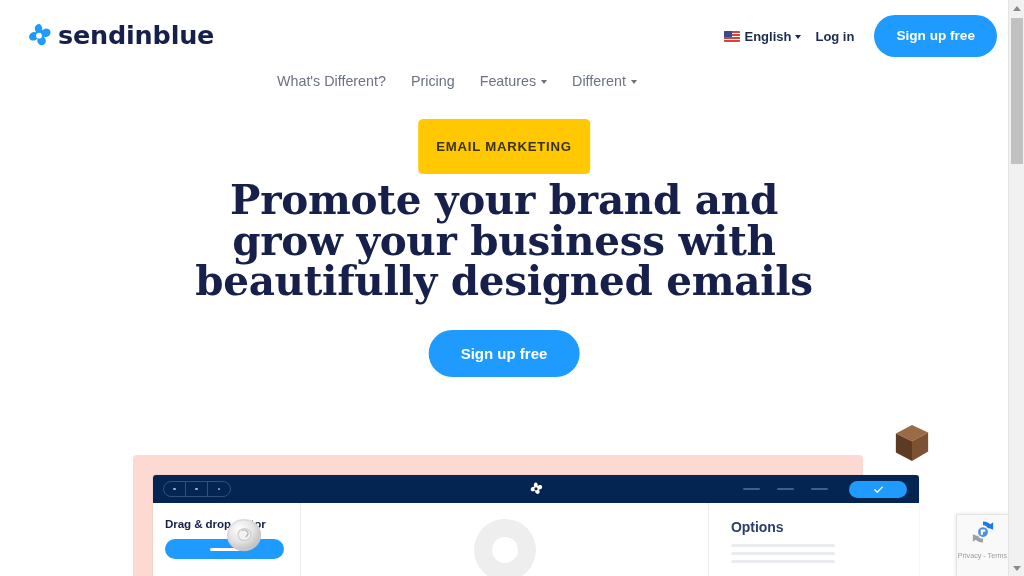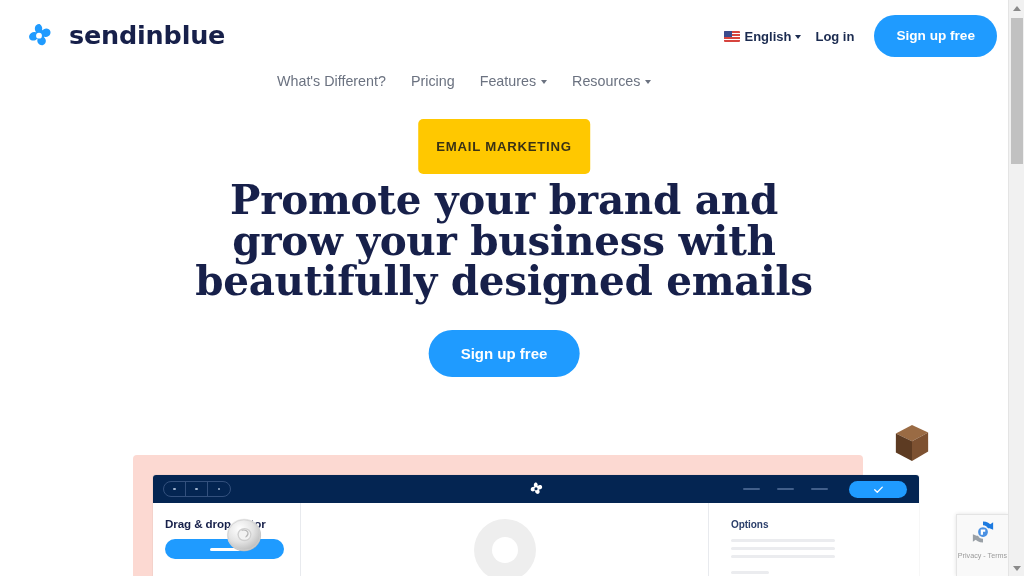--- a/index.html
+++ b/index.html
@@ -31,21 +31,21 @@
     width: 1008px; height: 72px;
     display: flex;
     align-items: center;
     background: #ffffff;
   }
   .brand {
     position: absolute;
     left: 24px; top: 21px;
     display: flex;
     align-items: center;
-    gap: 15px;
+    gap: 4px;
     text-decoration: none;
   }
   .brand-mark { width: 30px; height: 30px; display: block; }
   .brand-word {
     font-size: 25.5px;
     font-weight: 700;
     color: #17204a;
     letter-spacing: -0.2px;
     line-height: 1;
     font-family: "DejaVu Sans", sans-serif;
@@ -314,21 +314,21 @@
     width: 26px; height: 26px;
     border-radius: 50%;
     background: #ffffff;
   }
 
   .mock-right {
     width: 210px;
     padding: 16px 22px 0 22px;
   }
   .mock-right-title {
-    font-size: 10px;
+    font-size: 14px;
     font-weight: 700;
     color: #2b3f6b;
     letter-spacing: -0.05px;
   }
   .mock-lines { margin-top: 9px; display: flex; flex-direction: column; gap: 5px; }
   .mock-line { height: 3px; background: #ebecef; border-radius: 2px; display: block; }
   .mock-line.w1 { width: 104px; }
   .mock-line.w2 { width: 104px; }
   .mock-line.w3 { width: 104px; }
   .mock-line.w4 { width: 38px; margin-top: 8px; }
@@ -432,21 +432,21 @@
           <span>What's Different?</span>
         </span>
         <span class="nav-item">
           <span>Pricing</span>
         </span>
         <span class="nav-item">
           <span>Features</span>
           <span class="caret"></span>
         </span>
         <span class="nav-item">
-          <span>Resources</span>
+          <span>Different</span>
           <span class="caret"></span>
         </span>
       </nav>
 
       <div class="header-right">
         <span class="lang">
           <span class="flag">
             <span class="stripes"></span>
             <span class="canton"></span>
           </span>

